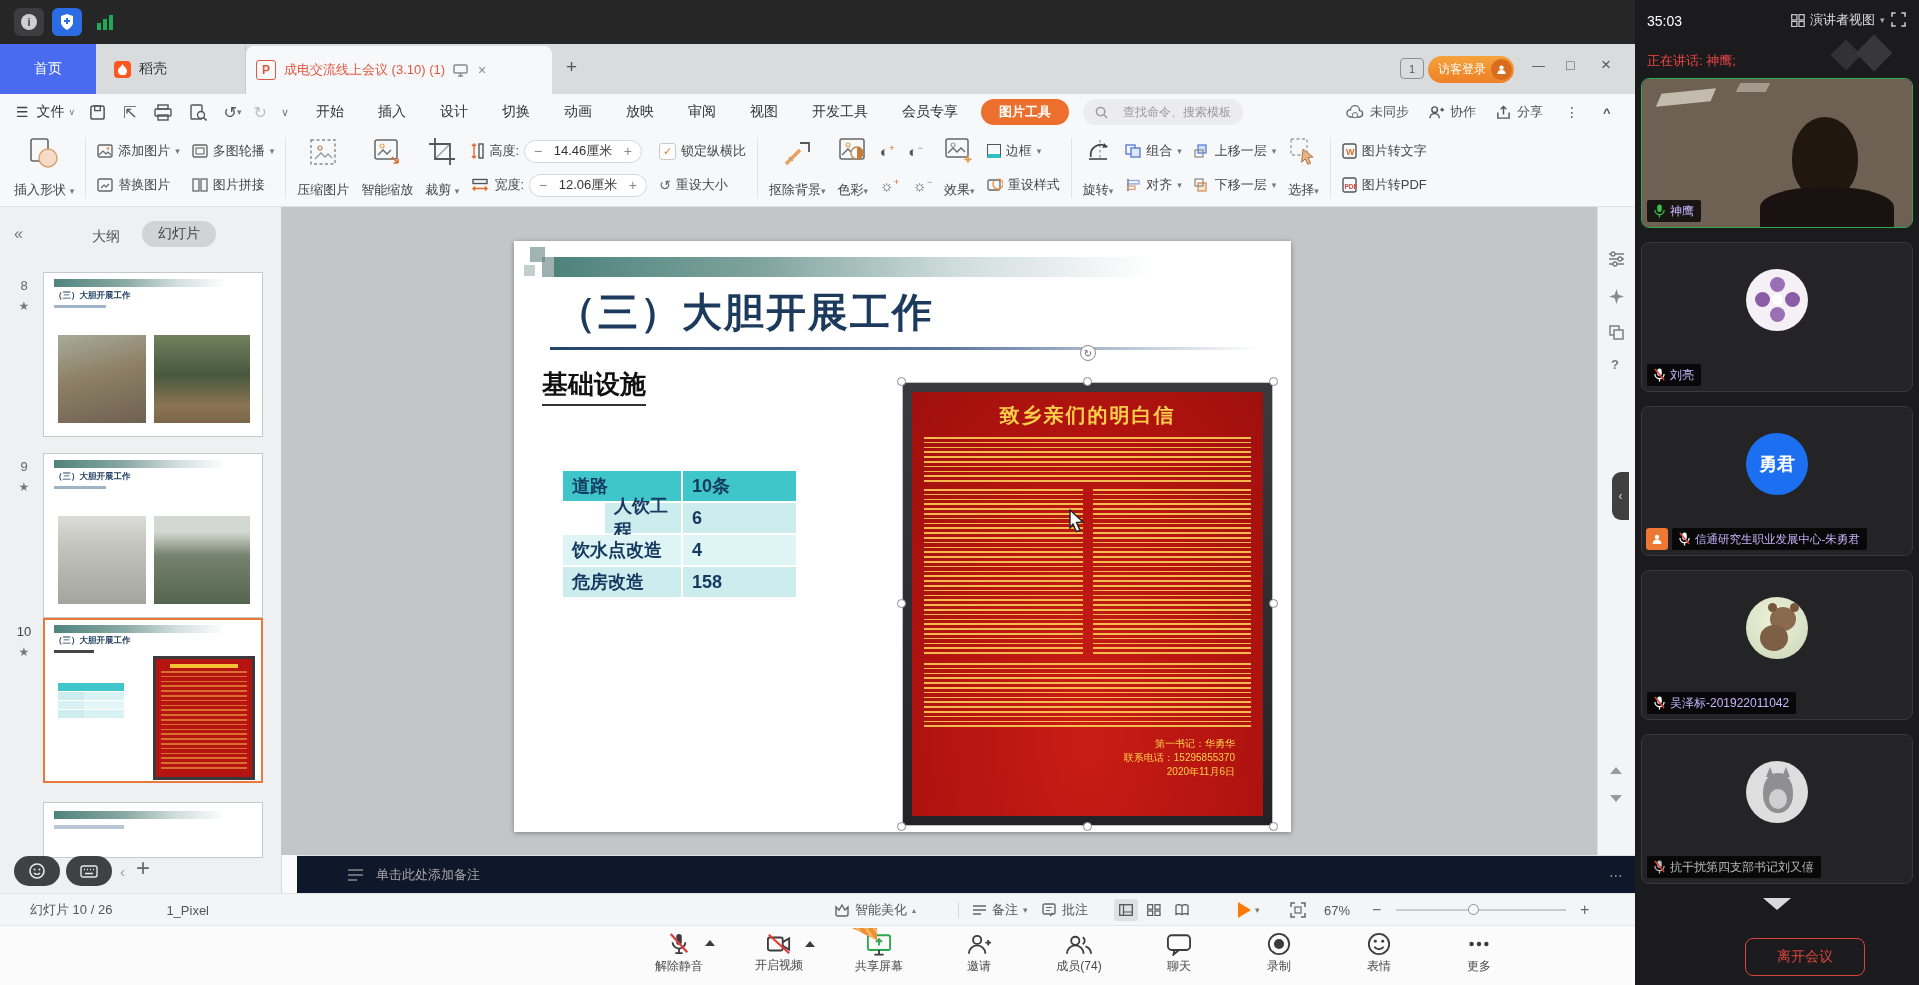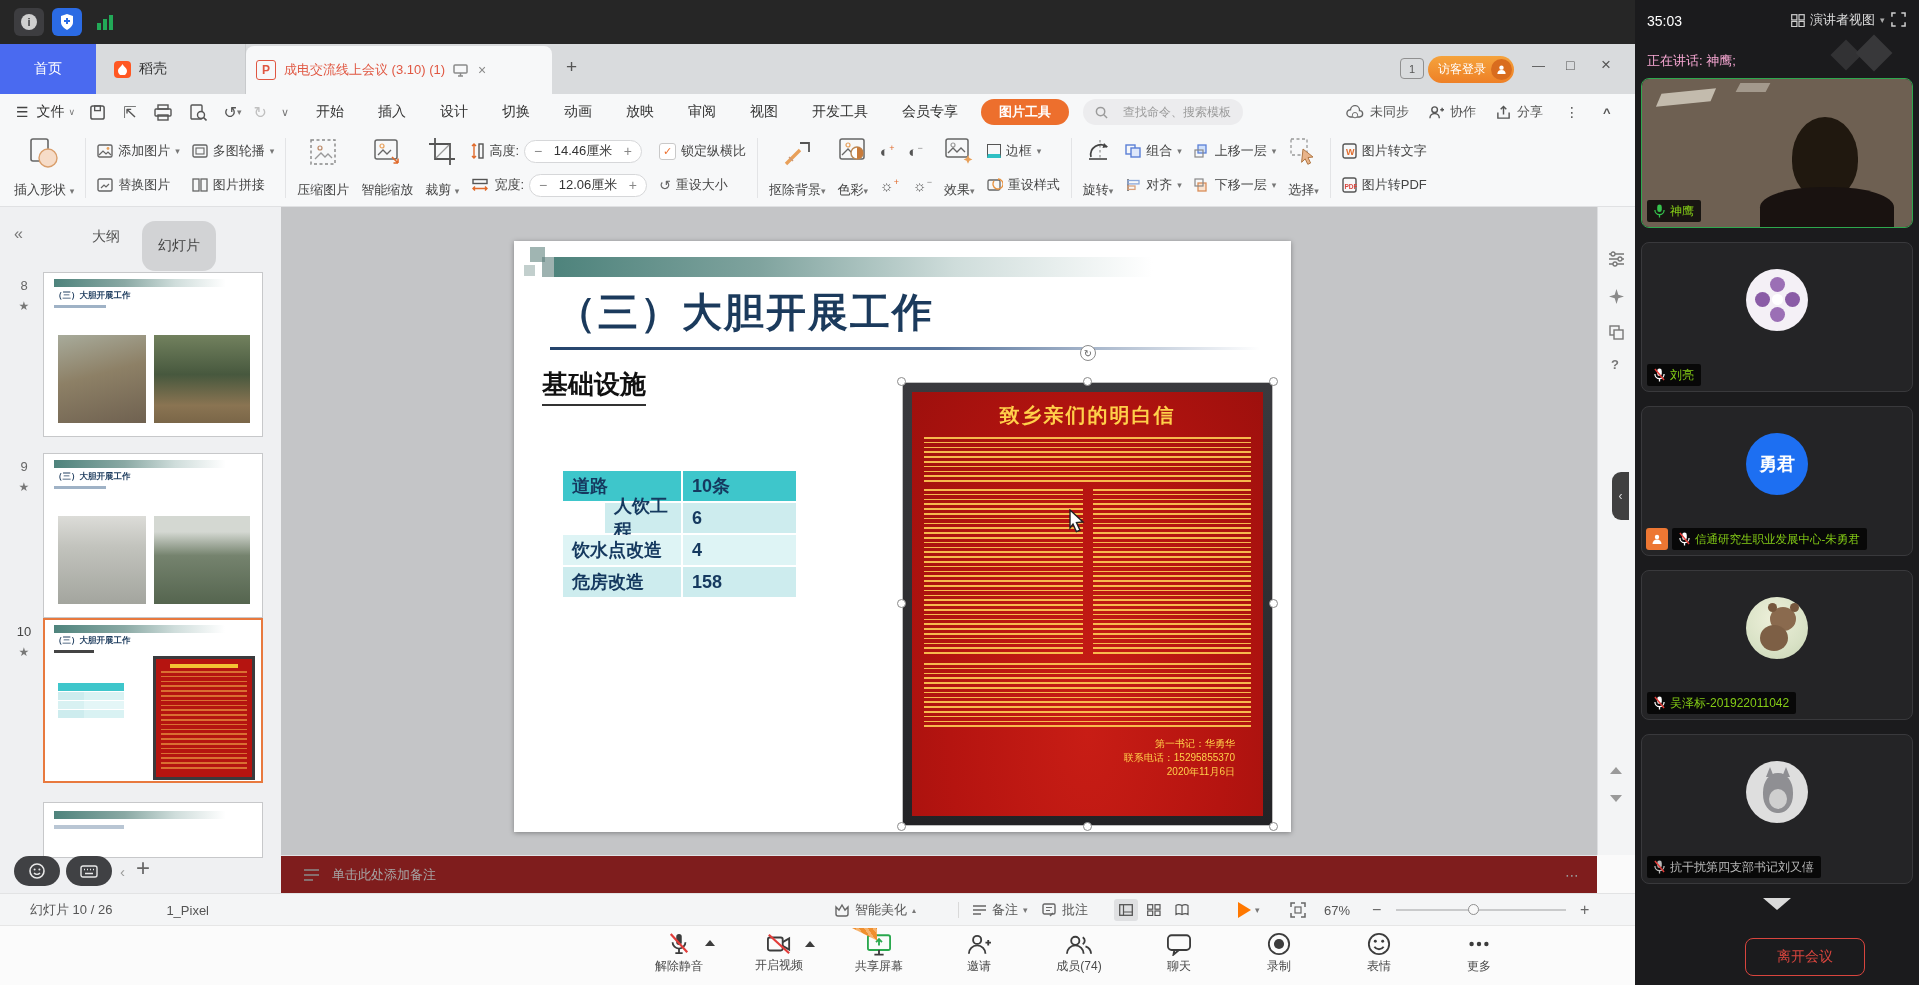--- a/index.html
+++ b/index.html
@@ -29,29 +29,29 @@
   
   .thumbs{left:0;top:207px;width:281px;height:686px;background:#eff0f2;border-right:1px solid #d8d9db;}
   .thumbbox{position:absolute;left:43px;width:220px;height:165px;background:#fff;border:1px solid #c7c8ca;box-sizing:border-box;overflow:hidden;}
   .canvas{left:281px;top:207px;width:1316px;height:648px;background:#c4c5c7;}
   .sidestrip{left:1597px;top:207px;width:38px;height:648px;background:#f3f4f5;border-left:1px solid #dddee0;}
   .slide{position:absolute;left:233px;top:34px;width:777px;height:591px;background:#fff;box-shadow:0 1px 5px rgba(0,0,0,.35);}
   .sl-table{position:absolute;left:49px;top:230px;width:233px;display:grid;grid-template-columns:118px 113px;grid-auto-rows:30px;gap:2px;background:#fff;}
   .sl-table div{display:flex;align-items:center;padding-left:9px;font-weight:bold;font-size:18px;color:#15395f;}
   .handle{position:absolute;width:9px;height:9px;border-radius:50%;background:#fff;border:1.5px solid #8b8b8b;box-sizing:border-box;}
   .poster-stripes{background:repeating-linear-gradient(180deg,rgba(255,203,84,.9) 0 1.6px,rgba(0,0,0,0) 1.6px 4.8px);}
-  .notesbar{left:281px;top:855px;width:1316px;height:38px;background:#7f1d1d;border-top:1px solid #e2e3e5;}
+  .notesbar{left:297px;top:855px;width:1316px;height:38px;background:#0f172a;border-top:1px solid #e2e3e5;padding-left:28px;}
   .statusbar{left:0;top:893px;width:1635px;height:32px;background:#f4f5f6;border-top:1px solid #e2e3e4;display:flex;align-items:center;font-size:13px;color:#555;}
   .bottomstrip{left:0;top:925px;width:1635px;height:60px;background:#fbfbfb;border-top:1px solid #e6e6e6;}
   .mtb-item{width:100px;display:flex;flex-direction:column;align-items:center;position:relative;}
   .mtb-item .lb{font-size:12px;color:#4a4a4a;margin-top:2px;white-space:nowrap;}
   
   .mpanel{left:1635px;top:0;width:284px;height:985px;background:#1b1b1d;}
   .tile{position:absolute;left:6px;width:272px;height:150px;background:#242426;border:1px solid #39393c;border-radius:8px;box-sizing:border-box;overflow:hidden;}
-  .chip{position:absolute;bottom:5px;background:rgba(0,0,0,.78);height:22px;display:flex;align-items:center;gap:5px;padding:0 7px;border-radius:2px;font-size:12px;color:#84cc16;white-space:nowrap;}
+  .chip{position:absolute;bottom:5px;background:rgba(0,0,0,.78);height:22px;display:flex;align-items:center;gap:5px;padding:0 7px;border-radius:2px;font-size:12px;color:#c4b5fd;white-space:nowrap;}
   .avatar{position:absolute;left:50%;top:26px;transform:translateX(-50%);width:62px;height:62px;border-radius:50%;}
   .thumb-num{position:absolute;left:12px;width:24px;text-align:center;font-size:13px;color:#666;}
   .thumb-star{position:absolute;left:12px;width:24px;text-align:center;font-size:12px;color:#777;}
   .mini-bar{height:8px;background:linear-gradient(90deg,#4e837c,#8aa9a4 35%,#cfdddb 60%,#fff 85%);}
   .vicon{width:24px;height:22px;display:flex;align-items:center;justify-content:center;border-radius:3px;}
 </style>
 </head>
 <body>
 
 <div class="screen">
@@ -414,21 +414,21 @@
             <text x="2.4" y="11.5" font-size="6.6" fill="#d8453e" font-weight="bold">PDF</text>
           </svg>
         <span>图片转PDF</span>
       </div>
     </div>
   </div>
 
   <div class="abs thumbs">
     <span class="abs" style="left:14px;top:18px;font-size:16px;color:#777;">«</span>
     <span class="abs" style="left:92px;top:21px;font-size:14px;color:#555;">大纲</span>
-    <span class="abs" style="left:142px;top:14px;background:#d2d3d5;border-radius:13px;height:26px;padding:12px 16px;display:flex;align-items:center;font-size:14px;color:#444;">幻灯片</span>
+    <span class="abs" style="left:142px;top:14px;background:#d2d3d5;border-radius:13px;height:26px;padding:0 16px;display:flex;align-items:center;font-size:14px;color:#444;">幻灯片</span>
 
     <span class="thumb-num" style="top:71px;">8</span>
     <span class="thumb-star" style="top:92px;">★</span>
     <div class="thumbbox" style="top:65px;">
       <div class="mini-bar" style="margin:6px 6px 0 10px;"></div>
       <div style="font-size:8.5px;font-weight:bold;color:#1b3a5c;margin:3px 0 0 10px;white-space:nowrap;">（三）大胆开展工作</div>
       <div style="width:52px;height:3px;background:#9fb2c6;margin:3px 0 0 10px;"></div>
       <div class="abs" style="left:14px;top:62px;width:88px;height:88px;background:linear-gradient(165deg,#a8ab9b 0%,#8d8066 45%,#6f6150 100%);"></div>
       <div class="abs" style="left:110px;top:62px;width:96px;height:88px;background:linear-gradient(180deg,#72815e 0%,#47583e 45%,#8a7452 80%,#7a6648 100%);"></div>
     </div>
@@ -723,21 +723,21 @@
           <rect x="0.7" y="7.4" width="5.2" height="5.2" fill="none" stroke="#cfcfcf" stroke-width="1.2"></rect>
           <rect x="8" y="7.4" width="5.2" height="5.2" fill="none" stroke="#cfcfcf" stroke-width="1.2"></rect>
         </svg>
       <span style="color:#ddd;font-size:13px;">演讲者视图</span>
       <span style="color:#aaa;font-size:9px;">▾</span>
     </div>
     <svg class="abs" style="left:256px;top:12px;" width="15" height="15" viewBox="0 0 16 16">
         <path d="M1 5V1h4M11 1h4v4M15 11v4h-4M5 15H1v-4" fill="none" stroke="#cfcfcf" stroke-width="1.6"></path>
       </svg>
 
-    <span class="abs" style="left:12px;top:52px;color:#f9a8d4;font-size:13px;">正在讲话: 神鹰;</span>
+    <span class="abs" style="left:12px;top:52px;color:#ef4444;font-size:13px;">正在讲话: 神鹰;</span>
     <div class="abs" style="left:200px;top:44px;width:22px;height:22px;background:#323234;transform:rotate(45deg);"></div>
     <div class="abs" style="left:226px;top:40px;width:26px;height:26px;background:#38383a;transform:rotate(45deg);"></div>
 
     <div class="tile" style="top:78px;border:1.5px solid #2ea84e;">
       <div class="abs" style="left:0;top:0;width:100%;height:100%;background:linear-gradient(180deg,#8d7d68 0%,#70625２ 35%,#4e4539 70%,#3a332b 100%);background-color:#6e6052;"></div>
       <div class="abs" style="left:18px;top:12px;width:52px;height:13px;background:#d8d2c4;opacity:.8;transform:skewX(-28deg) rotate(-6deg);"></div>
       <div class="abs" style="left:96px;top:4px;width:30px;height:9px;background:#cfc9bb;opacity:.55;transform:skewX(-28deg);"></div>
       <div class="abs" style="left:150px;top:38px;width:66px;height:82px;border-radius:50% 50% 46% 46%;background:#20180f;"></div>
       <div class="abs" style="left:118px;top:108px;width:134px;height:44px;border-radius:46% 46% 0 0;background:#191210;"></div>
       <div class="chip" style="left:5px;">

